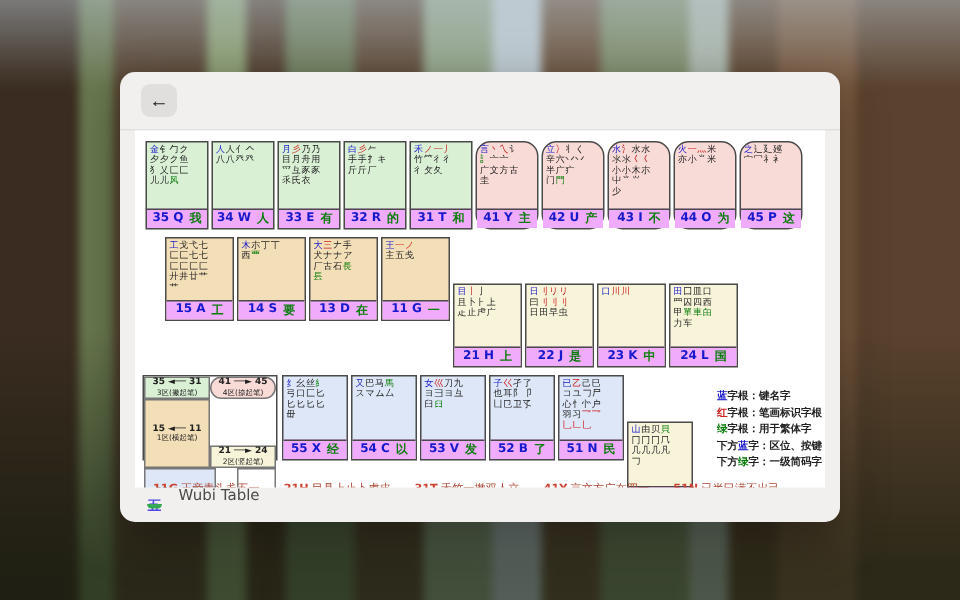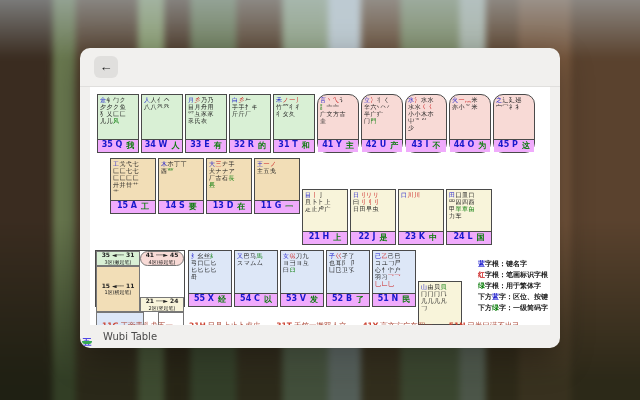--- a/index.html
+++ b/index.html
@@ -60,21 +60,21 @@
   .zm-small{flex:0 0 14px;}
   .zm-title{flex:0 0 26px;background:#fff;font-size:5.5px;line-height:6px;}
   
   .legend{margin-left:auto;margin-right:2px;margin-top:9px;font-size:7px;
     line-height:11px;font-weight:bold;color:#222;white-space:nowrap;}
   
   .notes{position:absolute;left:12px;bottom:-6px;display:flex;gap:16px;
     font-size:7.5px;white-space:nowrap;color:#aa4433;}
   .notes b{color:#cc4433;margin-right:2px;}
   
-  .footer{flex:1;display:flex;align-items:center;gap:9px;}
+  .footer{flex:1;display:flex;padding-left:16px;gap:9px;}
   .appicon{position:relative;width:14px;height:14px;display:inline-block;text-align:center;}
   .appicon .glyph{font-size:9px;line-height:11px;color:#4f46e5;font-weight:bold;}
   .appicon .arc{position:absolute;left:2px;bottom:0;width:10px;height:3px;
     background:#34a853;border-radius:0 0 5px 5px;}
   .appname{font-size:10px;color:#4a4a4a;}
 </style>
 </head>
 <body>
 
 <div class="bg"></div>

